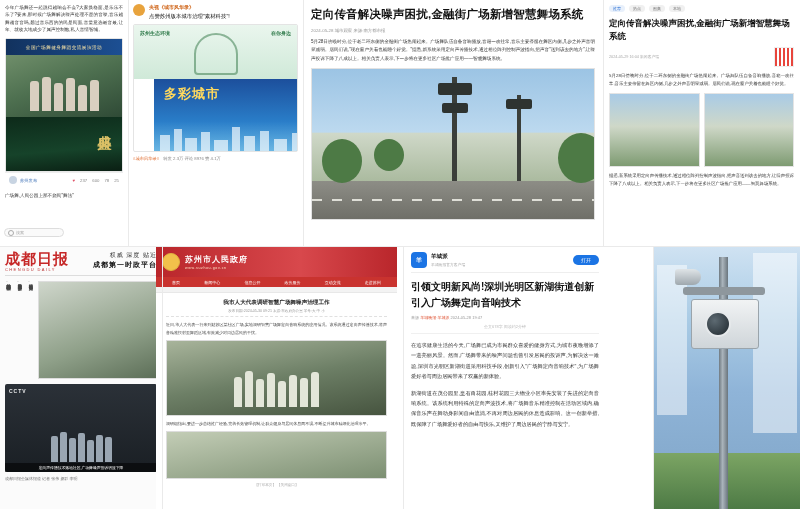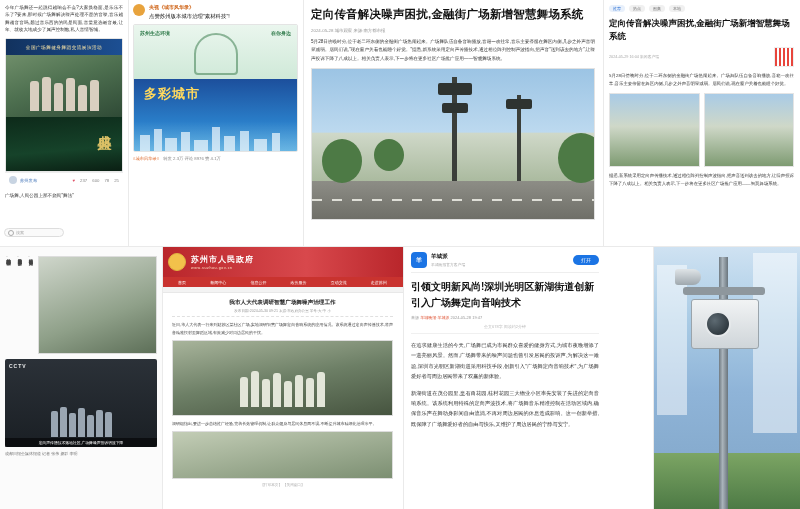--- a/index.html
+++ b/index.html
@@ -60,29 +60,29 @@
   #p3 .wbtitle{font-size:5.4px;color:#111;line-height:1.5;margin-top:2px;}
   #p3 .poster{margin-top:4px;border:1px solid #e4e4e4;border-radius:2px;overflow:hidden;}
   #p3 .poster .top{height:54px;background:linear-gradient(180deg,#eaf6ee,#cfe9d8);position:relative;}
   #p3 .poster .top .arch{position:absolute;left:50%;top:8px;transform:translateX(-50%);width:40px;height:38px;border:2px solid #3f7f52;border-radius:50% 50% 4px 4px;opacity:.55;}
   #p3 .poster .top .t1{position:absolute;left:6px;top:5px;font-size:5px;color:#2f7a4a;font-weight:bold;}
   #p3 .poster .top .t2{position:absolute;right:6px;top:5px;font-size:5px;color:#2f7a4a;font-weight:bold;}
   #p3 .poster .mid{background:#fff;padding:4px 6px;text-align:center;}
   #p3 .poster .d{font-size:8px;font-weight:bold;color:#111;}
   #p3 .poster .s{font-size:4.2px;color:#555;line-height:1.7;margin-top:2px;}
   #p3 .poster .cmg{margin:3px auto 0;width:26px;height:10px;background:#0b54a8;color:#fff;font-size:5px;font-weight:bold;display:flex;align-items:center;justify-content:center;letter-spacing:.5px;border-radius:1px;}
-  #p3 .poster .bot{height:72px;background:linear-gradient(180deg,#1c4f9c,#2a7ec9 60%,#49a6dd);position:relative;}
+  #p3 .poster .bot{height:72px;background:linear-gradient(180deg,#1c4f9c,#2a7ec9 60%,#49a6dd);position:relative;margin-left:20px;}
   #p3 .poster .bigtxt{position:absolute;left:10px;top:8px;color:#ffd95e;font-size:13px;font-weight:bold;line-height:1.05;letter-spacing:1px;}
   #p3 .poster .city{position:absolute;left:0;right:0;bottom:0;height:30px;background:linear-gradient(180deg,rgba(255,255,255,0),rgba(255,255,255,.18));}
   #p3 .poster .city i{position:absolute;bottom:0;background:rgba(255,255,255,.65);}
   #p3 .wbfoot{margin-top:4px;display:flex;align-items:center;gap:4px;font-size:4.3px;color:#888;}
   #p3 .wbfoot .tagv{color:#e06a2b;}
 
   
-  #p4{left:162px;top:247px;width:241px;height:262px;background:#fff;box-sizing:border-box;}
+  #p4{left:156px;top:247px;width:241px;height:262px;background:#fff;box-sizing:border-box;}
   #p4 .gvtop{height:30px;background:linear-gradient(90deg,#b9262b,#d8484c 60%,#b9262b);display:flex;align-items:center;padding:0 6px;gap:5px;}
   #p4 .gvemb{width:16px;height:16px;border-radius:50%;background:#f2c14b;border:1px solid #e0b341;flex:0 0 auto;}
   #p4 .gvtitle{color:#fff;font-size:8px;font-weight:bold;letter-spacing:1px;}
   #p4 .gvsub{color:#ffe0c4;font-size:3.6px;letter-spacing:.6px;margin-top:1px;}
   #p4 .gvnav{height:10px;background:#c9332f;display:flex;align-items:center;justify-content:space-around;color:#fff;font-size:4px;padding:0 4px;}
   #p4 .gvband{height:5px;background:#f3f3f3;border-bottom:1px solid #e8e8e8;}
   #p4 .gvart{padding:5px 10px;}
   #p4 .gvh{text-align:center;font-size:5.6px;font-weight:bold;color:#222;line-height:1.5;}
   #p4 .gvmeta{text-align:center;font-size:3.6px;color:#999;margin-top:3px;border-bottom:1px dashed #e0e0e0;padding-bottom:3px;}
   #p4 .gvp{font-size:4px;line-height:1.8;color:#444;text-align:justify;margin-top:4px;}
@@ -190,20 +190,30 @@
 
     <div class="p1foot">广场舞,人民公园上那不烧民"舞法"</div>
 
     <div class="searchbar">
       <span class="mag"></span>
       <span>搜索</span>
     </div>
   </div>
 
   <div class="panel" id="p2">
+    <div class="cdhead">
+      <div class="cdlogo">
+        <span>成都日报</span>
+        <small>CHENGDU DAILY</small>
+      </div>
+      <div class="cdslogan">
+        <div class="l1">权威 深度 贴近</div>
+        <div class="l2">成都第一时政平台</div>
+      </div>
+    </div>
 
     <div class="cdbody">
       <div class="cdcol">智慧广场舞系统落地,小区居民不再被噪声困扰</div>
       <div class="cdcol">定向声技术让音量只在舞区内,一步之外几乎听不到</div>
       <div class="cdcol">社区治理有新招,文明健身成风尚</div>
       <div class="cdpic"></div>
     </div>
 
     <div class="cdtv">
       <div class="cctv">CCTV</div>

